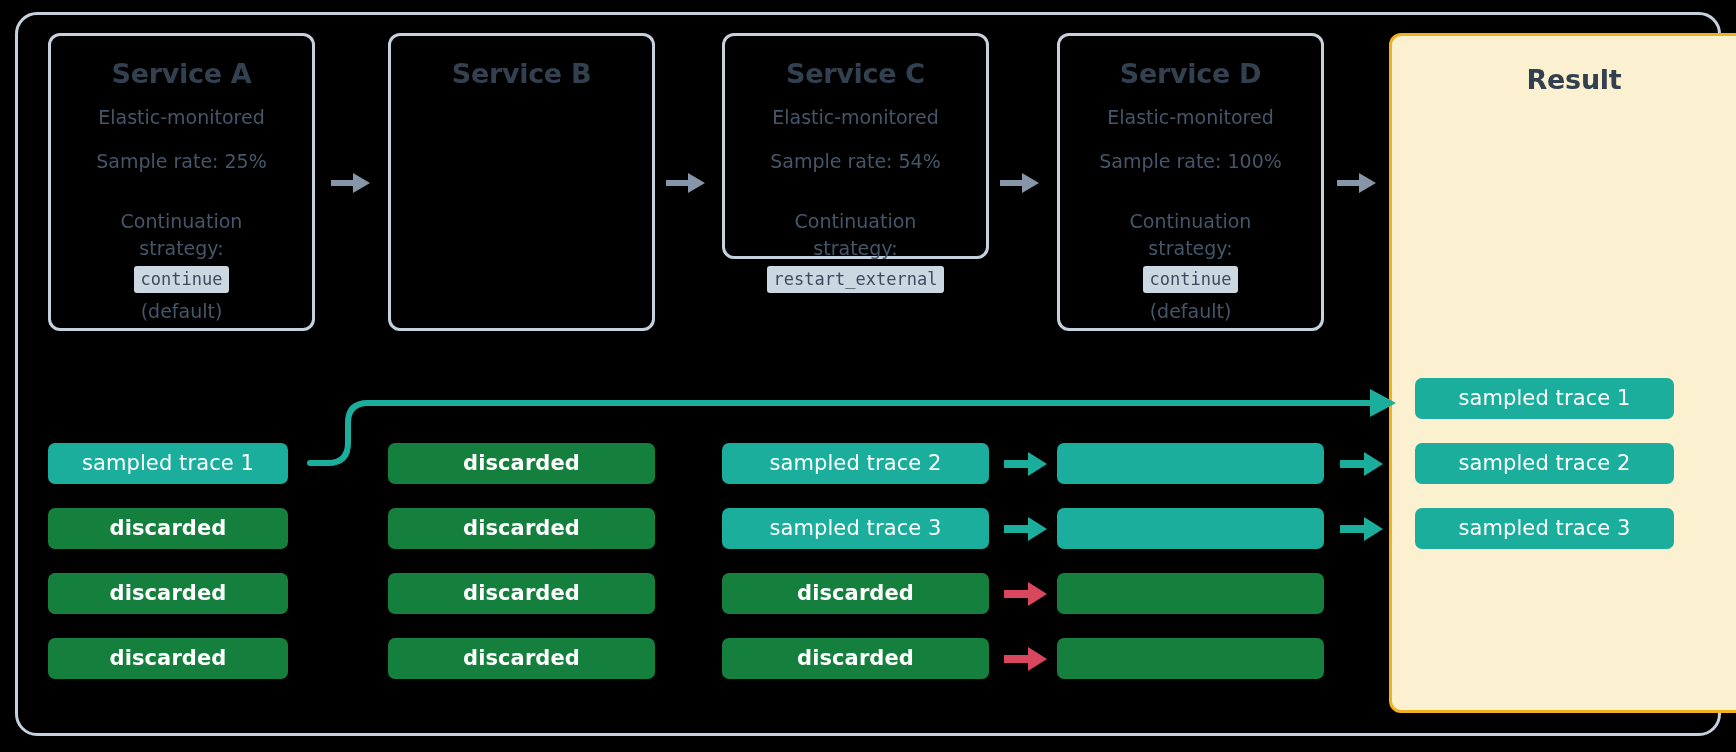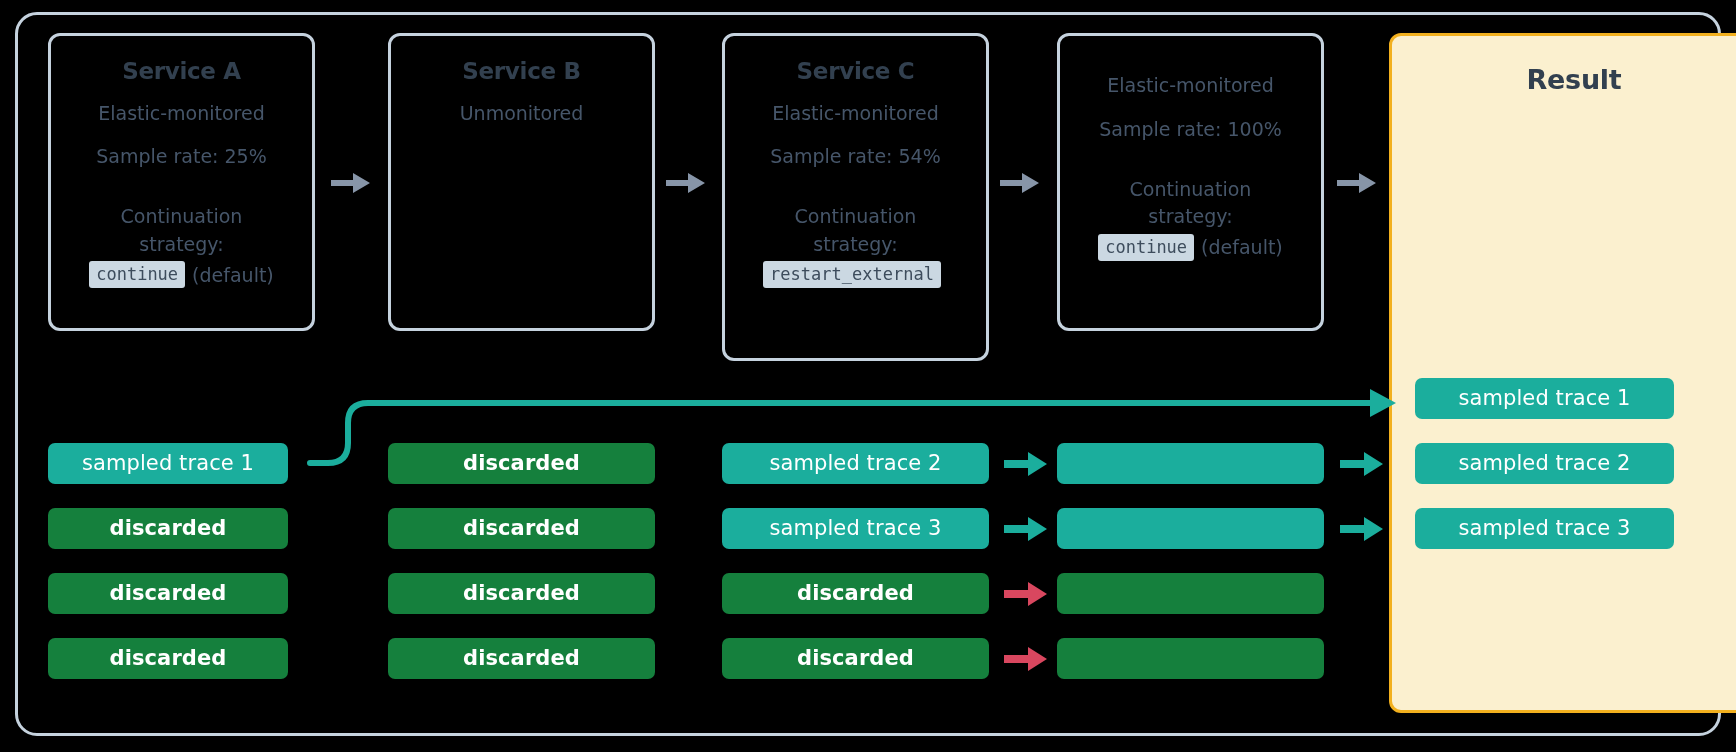--- a/index.html
+++ b/index.html
@@ -38,21 +38,21 @@
   .svc-box {
     position: absolute;
     box-sizing: border-box;
     border: 3px solid #c5d2de;
     border-radius: 12px;
     background: #000000;
     text-align: center;
     padding-top: 22px;
   }
   .svc-title {
-    font-size: 23px;
+    font-size: 27px;
     font-weight: bold;
     color: #32404f;
     line-height: 1.2;
     letter-spacing: -0.3px;
   }
   .svc-sub {
     font-size: 19px;
     color: #46566a;
     margin-top: 16px;
     line-height: 1.25;
@@ -68,23 +68,24 @@
     color: #46566a;
     margin-top: 34px;
     line-height: 1.45;
   }
   .svc-strategy-row {
     margin-top: 3px;
     font-size: 19px;
     color: #46566a;
     display: flex;
     align-items: center;
-    justify-content: center;
+    justify-content: flex-end;
     gap: 7px;
-    padding: 0 2px;
+    padding: 0 9px;
+    flex-direction: column;
   }
   .code-badge {
     display: inline-block;
     background: #cbd8e2;
     color: #3d4c5c;
     font-family: "DejaVu Sans Mono", "Liberation Mono", monospace;
     font-size: 17px;
     padding: 3px 7px 4px 7px;
     border-radius: 3px;
     white-space: nowrap;
@@ -169,38 +170,38 @@
       <span>strategy:</span>
     </div>
     <div class="svc-strategy-row">
       <span class="code-badge">continue</span>
       <span class="default-note">(default)</span>
     </div>
   </div>
 
   <div class="svc-box" style="left:388px; top:33px; width:267px; height:298px;">
     <div class="svc-title">Service B</div>
-    <div class="svc-sub">Unmonitored</div>
-  </div>
-
-  <div class="svc-box" style="left:722px; top:33px; width:267px; height:328px;">
+  </div>
+
+  <div class="svc-box" style="left:722px; top:33px; width:267px; height:226px;">
     <div class="svc-title">Service C</div>
     <div class="svc-sub">Elastic-monitored</div>
     <div class="svc-rate">Sample rate: 54%</div>
     <div class="svc-strategy-label">
       <span>Continuation</span><br>
       <span>strategy:</span>
     </div>
     <div class="svc-strategy-row">
       <span class="code-badge">restart_external</span>
       <span class="default-note"></span>
     </div>
   </div>
 
   <div class="svc-box" style="left:1057px; top:33px; width:267px; height:298px;">
+    <div class="svc-title">Service D</div>
     <div class="svc-sub">Elastic-monitored</div>
     <div class="svc-rate">Sample rate: 100%</div>
     <div class="svc-strategy-label">
       <span>Continuation</span><br>
       <span>strategy:</span>
     </div>
     <div class="svc-strategy-row">
       <span class="code-badge">continue</span>
       <span class="default-note">(default)</span>
     </div>

